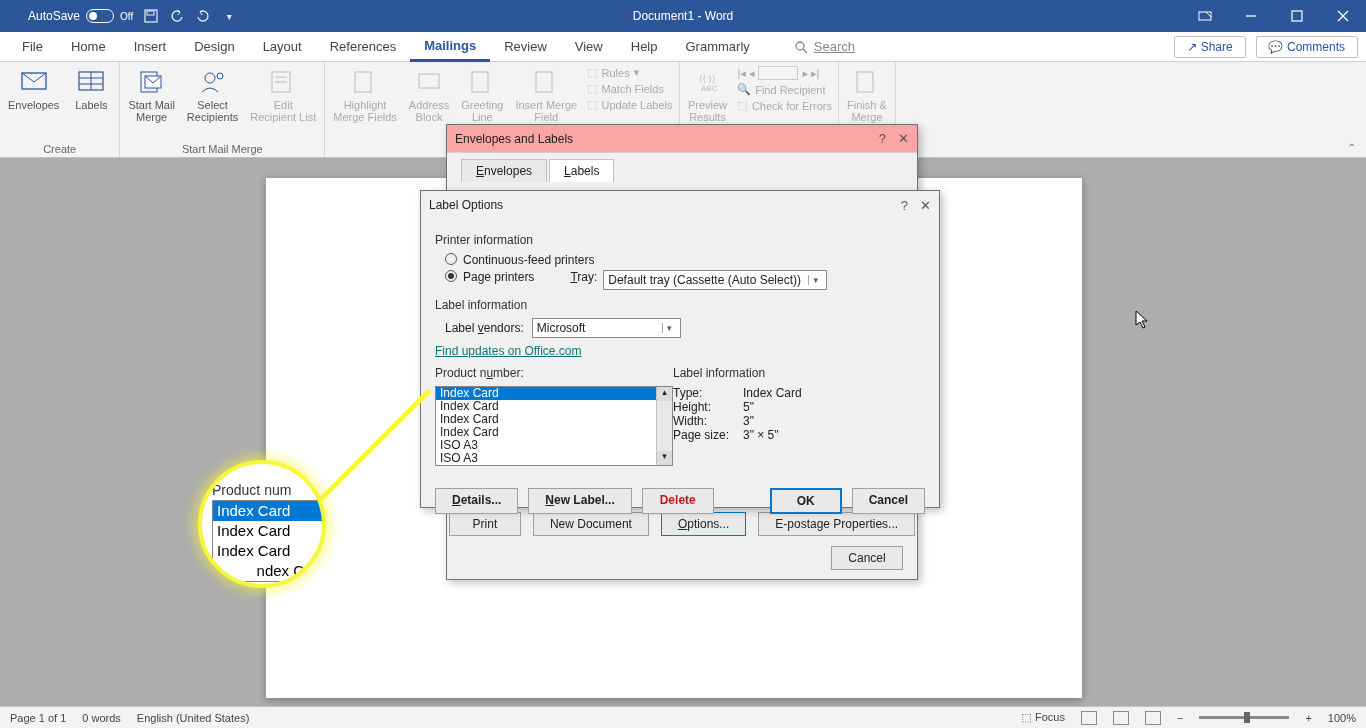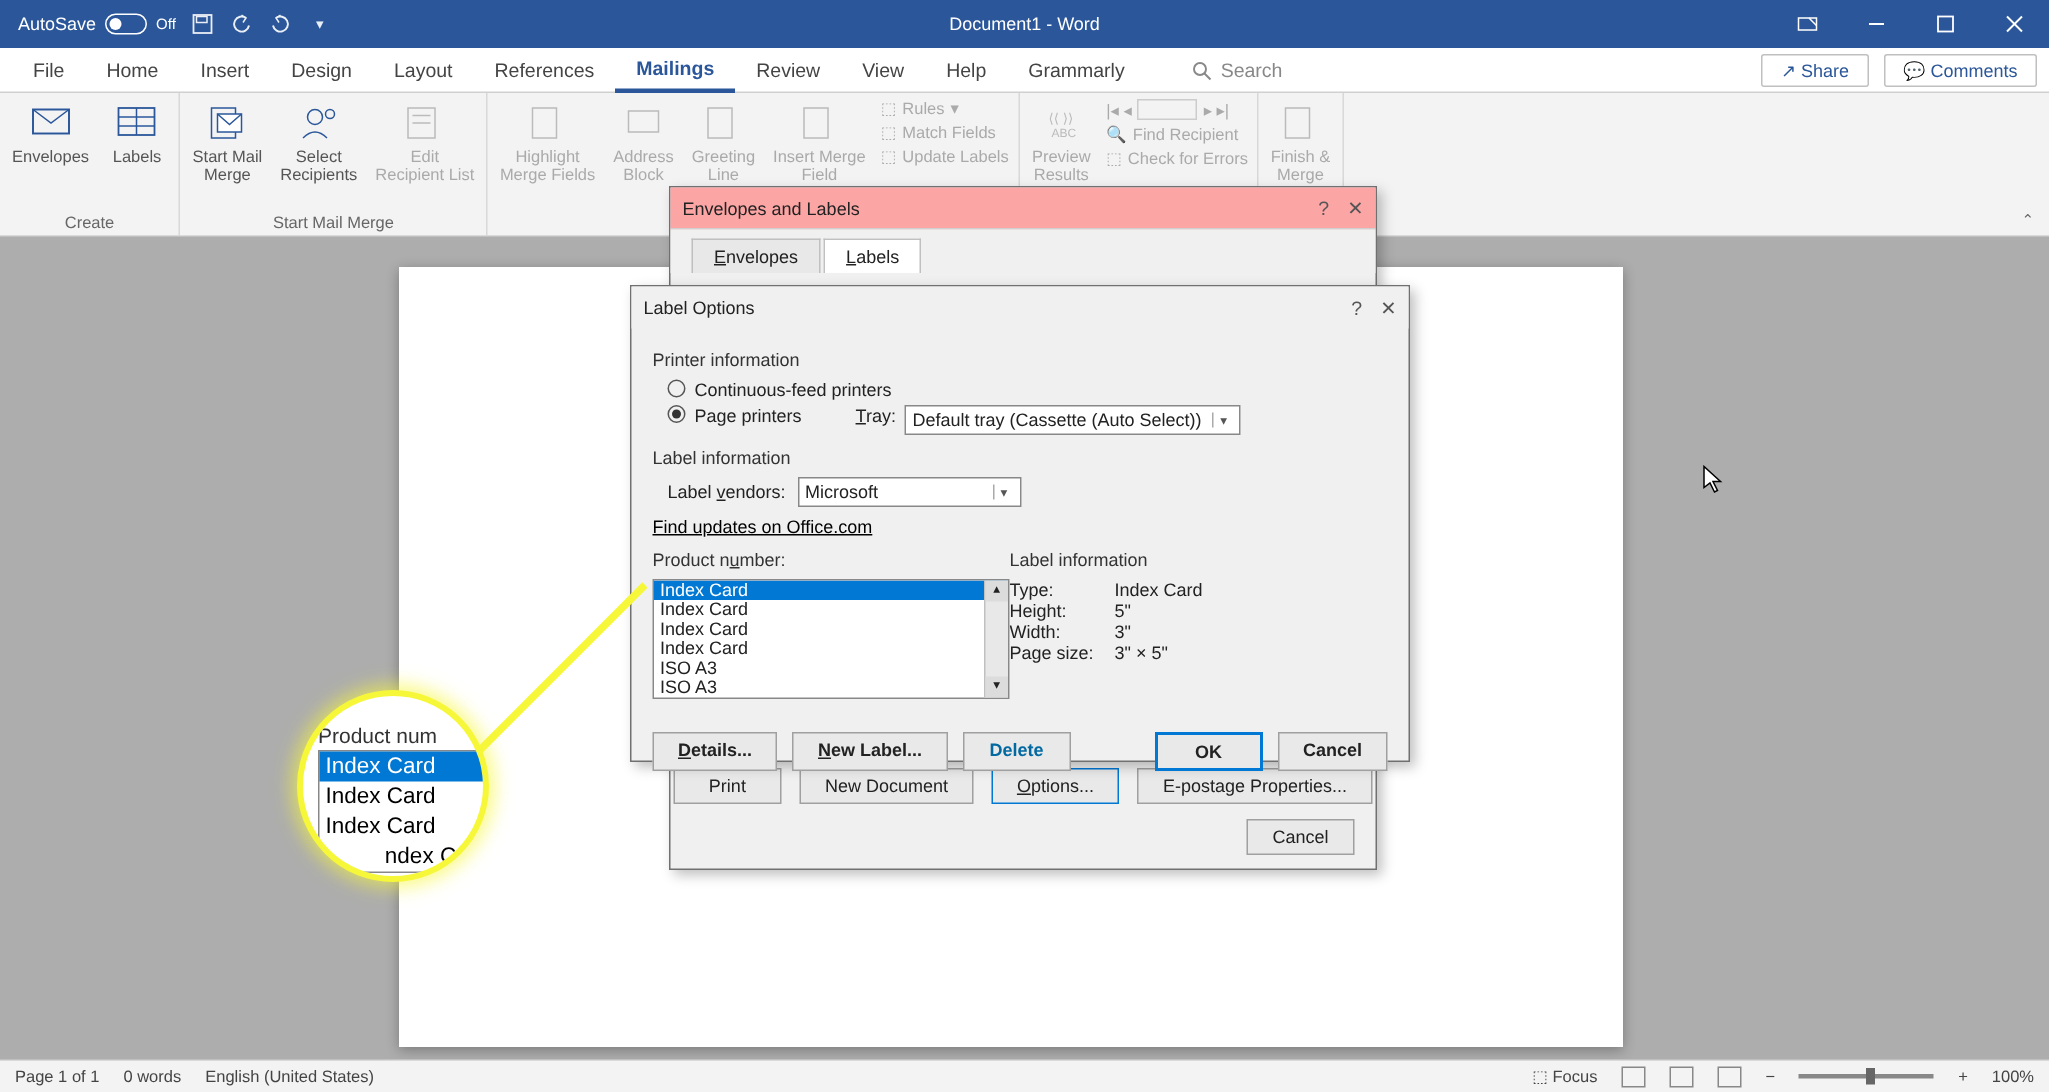--- a/index.html
+++ b/index.html
@@ -1,35 +1,35 @@
 <!DOCTYPE html>
 <html><head>
 <meta charset="utf-8">
 <style>
 * { margin: 0; padding: 0; box-sizing: border-box; font-family: "Segoe UI", Arial, sans-serif; }
 body { width: 1366px; height: 728px; background: #adadad; overflow: hidden; position: relative; }
 
 
 .titlebar { height: 32px; background: #2b579a; display: flex; align-items: center; color: #fff; font-size: 12px; position: relative; }
-.titlebar .left { display: flex; align-items: center; gap: 10px; padding-left: 12px; justify-content: center; }
+.titlebar .left { display: flex; align-items: center; gap: 10px; padding-left: 28px; justify-content: center; }
 .autosave { display: flex; align-items: center; gap: 6px; }
 .autosave-toggle { width: 28px; height: 14px; border: 1px solid #fff; border-radius: 8px; position: relative; }
 .autosave-toggle::after { content: ""; position: absolute; width: 8px; height: 8px; background: #fff; border-radius: 50%; top: 2px; left: 2px; }
 .qat-icon { width: 16px; height: 16px; display: flex; align-items: center; justify-content: center; opacity: 0.9; }
 .titlebar .center { position: absolute; left: 50%; transform: translateX(-50%); }
 .titlebar .right { position: absolute; right: 0; display: flex; }
 .win-btn { width: 46px; height: 32px; display: flex; align-items: center; justify-content: center; }
 
 
 .ribbon-tabs { height: 30px; background: #fff; display: flex; align-items: center; padding: 0 8px; border-bottom: 1px solid #d0d0d0; position: relative; }
 .tab { padding: 0 14px; height: 30px; display: flex; align-items: center; font-size: 13px; color: #444; cursor: pointer; }
 .tab.active { color: #2b579a; border-bottom: 3px solid #2b579a; font-weight: 600; }
 .tab-right { position: absolute; right: 8px; display: flex; gap: 10px; align-items: center; }
 .share-btn, .comments-btn { border: 1px solid #c0c0c0; padding: 3px 12px; font-size: 12px; color: #2b579a; border-radius: 2px; }
-.search-box { display: flex; align-items: center; gap: 6px; margin-left: 30px; color: #888; font-size: 13px; }
+.search-box { display: flex; align-items: center; gap: 6px; margin-left: 30px; color: #888; font-size: 13px; text-decoration: underline; }
 
 
 .ribbon-body { height: 96px; background: #f3f3f3; display: flex; border-bottom: 1px solid #c0c0c0; position: relative; }
 .ribbon-group { display: flex; flex-direction: column; justify-content: space-between; padding: 4px 6px 2px; border-right: 1px solid #d8d8d8; }
 .ribbon-group-items { display: flex; gap: 8px; align-items: flex-start; flex: 1; }
 .ribbon-btn { display: flex; flex-direction: column; align-items: center; justify-content: flex-start; font-size: 11px; color: #555; text-align: center; min-width: 44px; padding: 2px; }
 .ribbon-btn.disabled { color: #aaa; }
 .ribbon-icon { width: 28px; height: 28px; margin-bottom: 3px; display: flex; align-items: center; justify-content: center; }
 .ribbon-group-label { font-size: 11px; color: #666; text-align: center; padding-top: 2px; }
 .ribbon-small-stack { display: flex; flex-direction: column; gap: 3px; font-size: 11px; color: #aaa; }
@@ -65,21 +65,21 @@
 
 
 .label-dialog { left: 420px; top: 190px; width: 520px; height: 318px; z-index: 10; background: #f0f0f0; }
 .section-label { font-size: 12px; color: #333; margin: 4px 0 6px; }
 .radio-row { display: flex; align-items: flex-start; gap: 6px; margin: 3px 0 3px 10px; font-size: 12px; }
 .radio { width: 12px; height: 12px; border: 1px solid #555; border-radius: 50%; display: inline-flex; align-items: center; justify-content: center; }
 .radio.checked::after { content: ""; width: 6px; height: 6px; background: #333; border-radius: 50%; }
 .inline-field { display: flex; align-items: center; gap: 8px; margin: 6px 0 6px 10px; }
 .combo { border: 1px solid #888; background: #fff; height: 20px; display: flex; align-items: center; justify-content: space-between; padding: 0 4px; font-size: 12px; }
 .combo .arrow { width: 14px; text-align: center; border-left: 1px solid #aaa; font-size: 9px; color: #555; }
-.link { color: #000000; text-decoration: underline; font-size: 12px; }
+.link { color: #0f766e; text-decoration: underline; font-size: 12px; }
 .two-col { display: flex; margin-top: 4px; }
 .listbox { width: 238px; height: 80px; border: 1px solid #888; background: #fff; overflow: hidden; font-size: 12px; position: relative; }
 .listbox-item { padding: 0 4px; height: 13px; line-height: 13px; }
 .listbox-item.selected { background: #0078d4; color: #fff; }
 .listbox-scroll { position: absolute; right: 0; top: 0; bottom: 0; width: 16px; background: #e8e8e8; border-left: 1px solid #c0c0c0; }
 .listbox-scroll .sbtn { height: 14px; text-align: center; font-size: 9px; background: #dcdcdc; }
 .info-panel { width: 230px; border: 1px solid #c8c8c8; padding: 6px 10px; font-size: 12px; background: #f0f0f0; }
 .info-row { display: flex; }
 .info-row .k { width: 70px; }
 .label-dlg-buttons { display: flex; justify-content: space-between; padding: 12px 14px 10px; font-weight: bold; }
@@ -422,21 +422,21 @@
               <span>3" × 5"</span>
             </div>
         </div>
       </div>
     </div>
   </div>
   <div class="label-dlg-buttons">
     <div class="left-btns">
       <div class="dlg-btn"><u>D</u>etails...</div>
       <div class="dlg-btn"><u>N</u>ew Label...</div>
-      <div class="dlg-btn" style="color:#0369a1">Delete</div>
+      <div class="dlg-btn" style="color:#b91c1c">Delete</div>
     </div>
     <div class="right-btns">
       <div class="dlg-btn primary" style="border:2px solid #0078d4">OK</div>
       <div class="dlg-btn">Cancel</div>
     </div>
   </div>
 </div>
 
 <svg class="callout-line">
   <line x1="0" y1="140" x2="120" y2="20" stroke="#f7f73a" stroke-width="5"></line>

